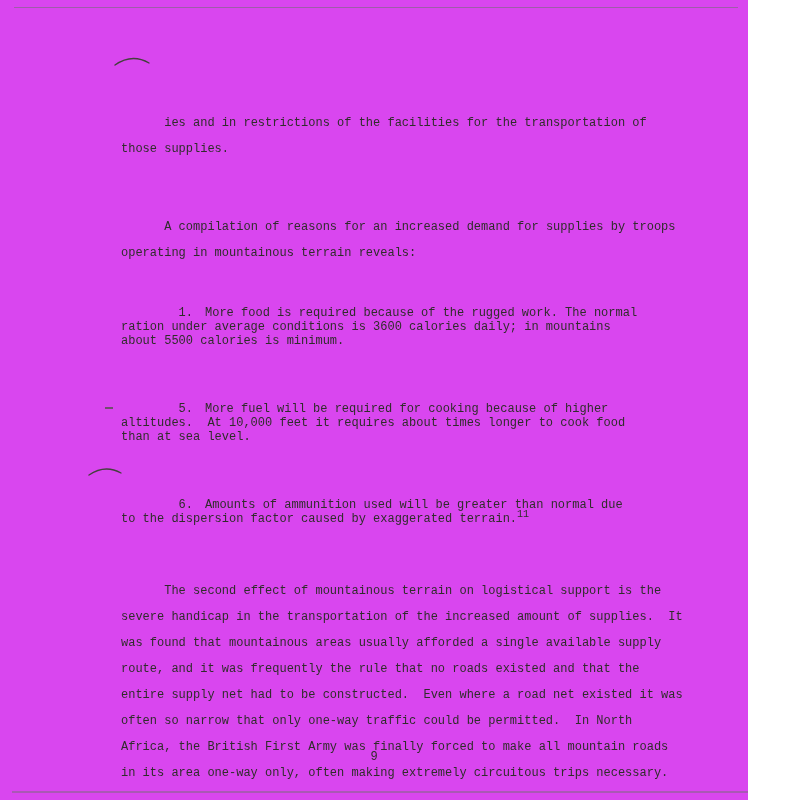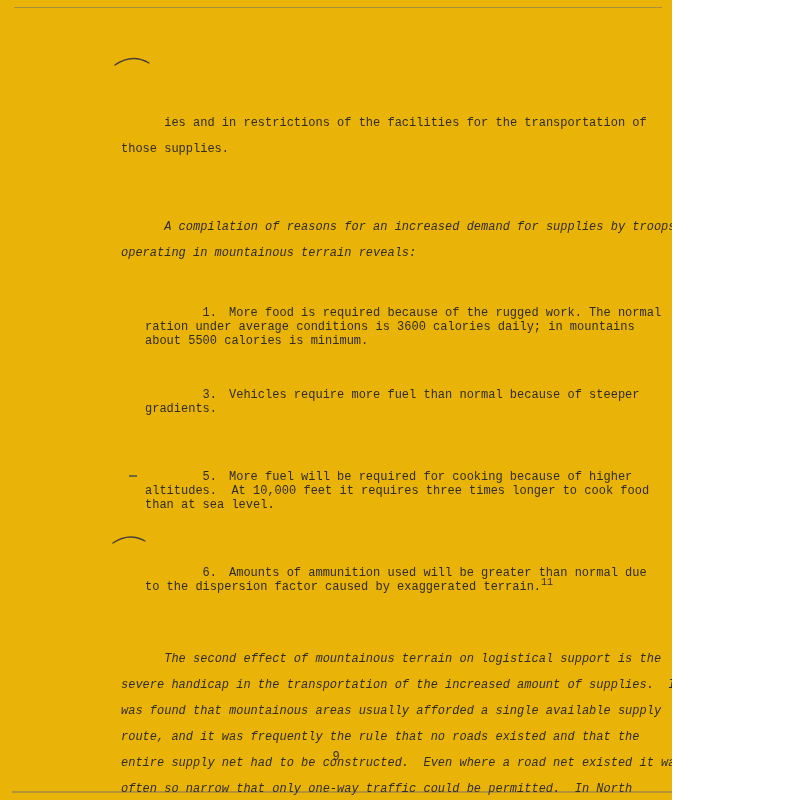--- a/index.html
+++ b/index.html
@@ -2,23 +2,23 @@
 <html><head>
 <meta charset="utf-8">
 <style>
   html, body {
     margin: 0;
     padding: 0;
     background: #ffffff;
   }
   .page {
     position: relative;
-    width: 672px;
+    width: 748px;
     height: 800px;
-    background: #eab308;
+    background: #d946ef;
     font-family: "Liberation Mono", "DejaVu Sans Mono", monospace;
     color: #2f2d2a;
     overflow: hidden;
   }
   .scan-edge {
     position: absolute;
     height: 1px;
     background: #6f6f6f;
     opacity: 0.55;
   }
@@ -30,24 +30,23 @@
     top: 58px;
     width: 562px;
     font-size: 12px;
   }
   .para {
     position: relative;
     margin: 0;
     line-height: 26px;
     white-space: pre-wrap;
   }
-  .para.indent { text-indent: 54px; font-style: italic; }
+  .para.indent { text-indent: 54px; }
   .para.cont { text-indent: 28px; }
   .list {
-    margin-left: 24px;
     width: 520px;
   }
   .list-item {
     position: relative;
     line-height: 14px;
     margin-bottom: 12px;
     white-space: pre-wrap;
   }
   .num { margin-right: 12px; }
   sup.footnote {
@@ -98,28 +97,25 @@
       <span>A compilation of reasons for an increased demand for supplies by troops operating in mountainous terrain reveals:</span>
     </p>
 
     <div class="list">
 
       <div class="list-item">
         <span class="num">1.</span><span>More food is required because of the rugged work. The normal ration under average conditions is 3600 calories daily; in mountains about 5500 calories is minimum.</span>
       </div>
 
 
-      <div class="list-item">
-        <span class="num">3.</span><span>Vehicles require more fuel than normal because of steeper gradients.</span>
-      </div>
 
 
       <div class="list-item">
         <div class="margin-dash"></div>
-        <span class="num">5.</span><span>More fuel will be required for cooking because of higher altitudes.  At 10,000 feet it requires three times longer to cook food than at sea level.</span>
+        <span class="num">5.</span><span>More fuel will be required for cooking because of higher altitudes.  At 10,000 feet it requires about times longer to cook food than at sea level.</span>
       </div>
 
       <div class="list-item">
         <svg class="arc" style="left:-34px; top:-7px;" width="36" height="15" viewBox="0 0 36 15">
           <path d="M2,12 Q18,1 34,10" fill="none" stroke="#44413d" stroke-width="1.4" stroke-linecap="round"></path>
         </svg>
         <span class="num">6.</span><span>Amounts of ammunition used will be greater than normal due to the dispersion factor caused by exaggerated terrain.</span><sup class="footnote">11</sup>
       </div>
 
     </div>

